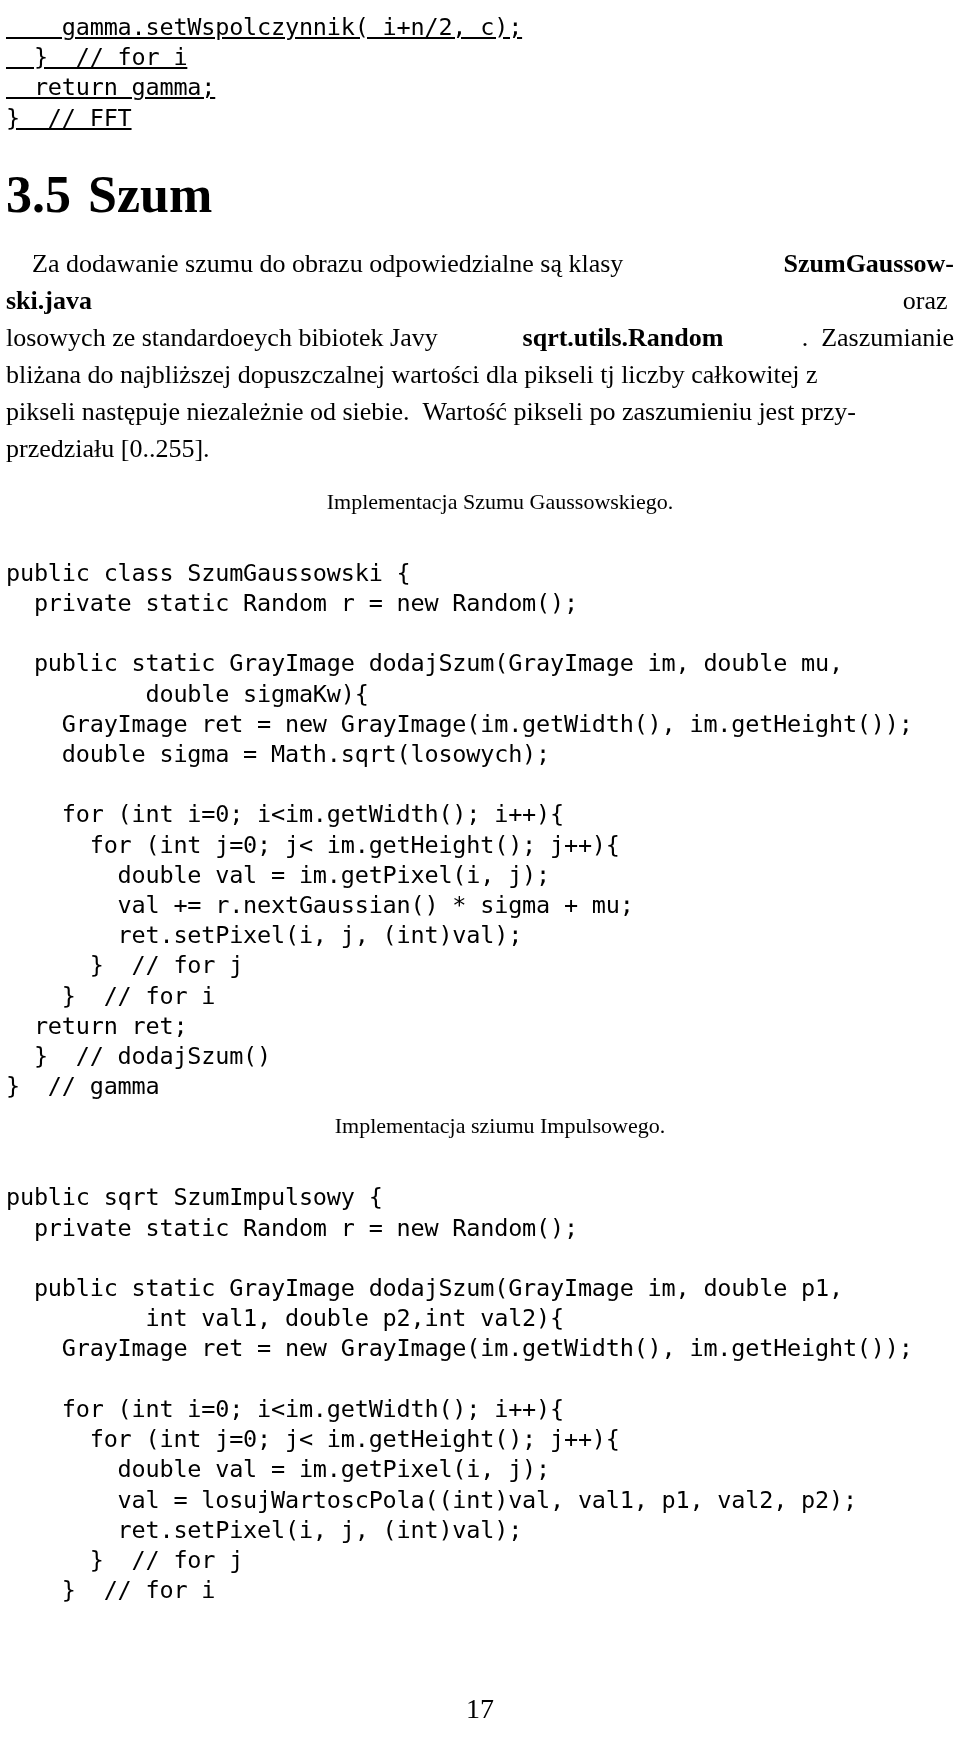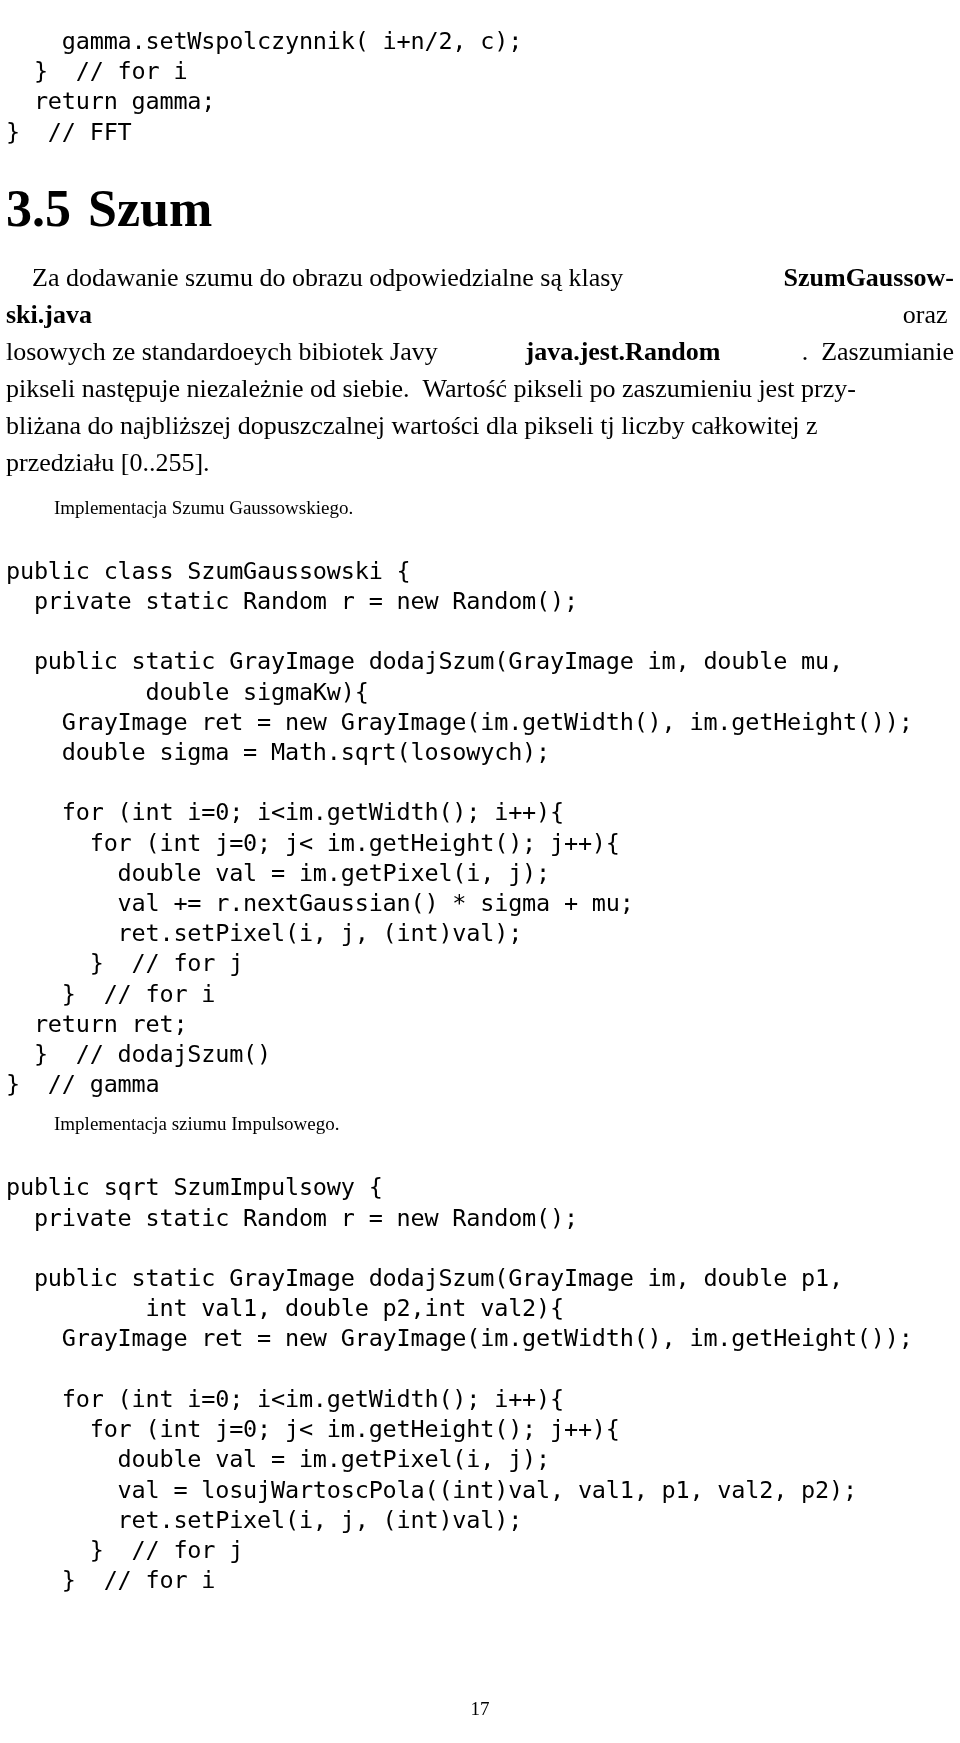--- a/index.html
+++ b/index.html
@@ -28,21 +28,22 @@
     font-family: "DejaVu Sans Mono", "Liberation Mono", monospace;
     font-size: 23.5px;
     line-height: 30.2px;
     white-space: pre;
     letter-spacing: -0.2px;
     margin: 0;
     padding: 0;
     color: #000;
   }
   .code-top {
-    margin-top: 18px;
+    margin-top: 4px;
+    text-decoration: underline;
   }
 
   
   .section-heading {
     font-family: "Liberation Serif", "DejaVu Serif", serif;
     font-weight: bold;
     font-size: 52px;
     line-height: 48px;
     margin: 38px 0 0 0;
     padding: 0;
@@ -59,34 +60,35 @@
     display: flex;
     justify-content: space-between;
     font-size: 26px;
     line-height: 37px;
     width: 100%;
   }
   .jline.last { display: block; }
   .jline > span { white-space: pre; }
 
   .caption-line {
-    font-size: 19px;
+    font-size: 22px;
     line-height: 37px;
-    margin: 8px;
+    margin: 16px;
     padding: 0 0 0 40px;
+    text-align: center;
   }
   .gap-md { height: 22px; }
 
   .page-number {
     position: absolute;
     bottom: 18px;
     left: 0;
     width: 100%;
     text-align: center;
-    font-size: 19px;
+    font-size: 28px;
     line-height: 32px;
   }
 </style>
 </head>
 <body>
 
 <div class="page">
 
   <pre class="code code-top"><span>    gamma.setWspolczynnik( i+n/2, c);</span>
 <span>  }  // for i</span>
@@ -105,30 +107,30 @@
         <span style="font-weight:bold">SzumGaussow-</span>
     </div>
 
     <div class="jline">
       <span style="font-weight:bold">ski.java</span>
         <span>&nbsp;oraz&nbsp;</span>
     </div>
 
     <div class="jline">
       <span>losowych&nbsp;ze&nbsp;standardoeych&nbsp;bibiotek&nbsp;Javy&nbsp;</span>
-        <span style="font-weight:bold">java.jest.Random</span>
+        <span style="font-weight:bold">sqrt.utils.Random</span>
         <span>.&nbsp;&nbsp;Zaszumianie</span>
     </div>
 
     <div class="jline">
-      <span>pikseli&nbsp;następuje&nbsp;niezależnie&nbsp;od&nbsp;siebie.&nbsp;&nbsp;Wartość&nbsp;pikseli&nbsp;po&nbsp;zaszumieniu&nbsp;jest&nbsp;przy-</span>
+      <span>bliżana&nbsp;do&nbsp;najbliższej&nbsp;dopuszczalnej&nbsp;wartości&nbsp;dla&nbsp;pikseli&nbsp;tj&nbsp;liczby&nbsp;całkowitej&nbsp;z</span>
     </div>
 
     <div class="jline">
-      <span>bliżana&nbsp;do&nbsp;najbliższej&nbsp;dopuszczalnej&nbsp;wartości&nbsp;dla&nbsp;pikseli&nbsp;tj&nbsp;liczby&nbsp;całkowitej&nbsp;z</span>
+      <span>pikseli&nbsp;następuje&nbsp;niezależnie&nbsp;od&nbsp;siebie.&nbsp;&nbsp;Wartość&nbsp;pikseli&nbsp;po&nbsp;zaszumieniu&nbsp;jest&nbsp;przy-</span>
     </div>
 
     <div class="jline last">
       <span>przedziału&nbsp;[0..255].</span>
     </div>
 
   </div>
 
   <div class="caption-line">Implementacja Szumu Gaussowskiego.</div>
 

